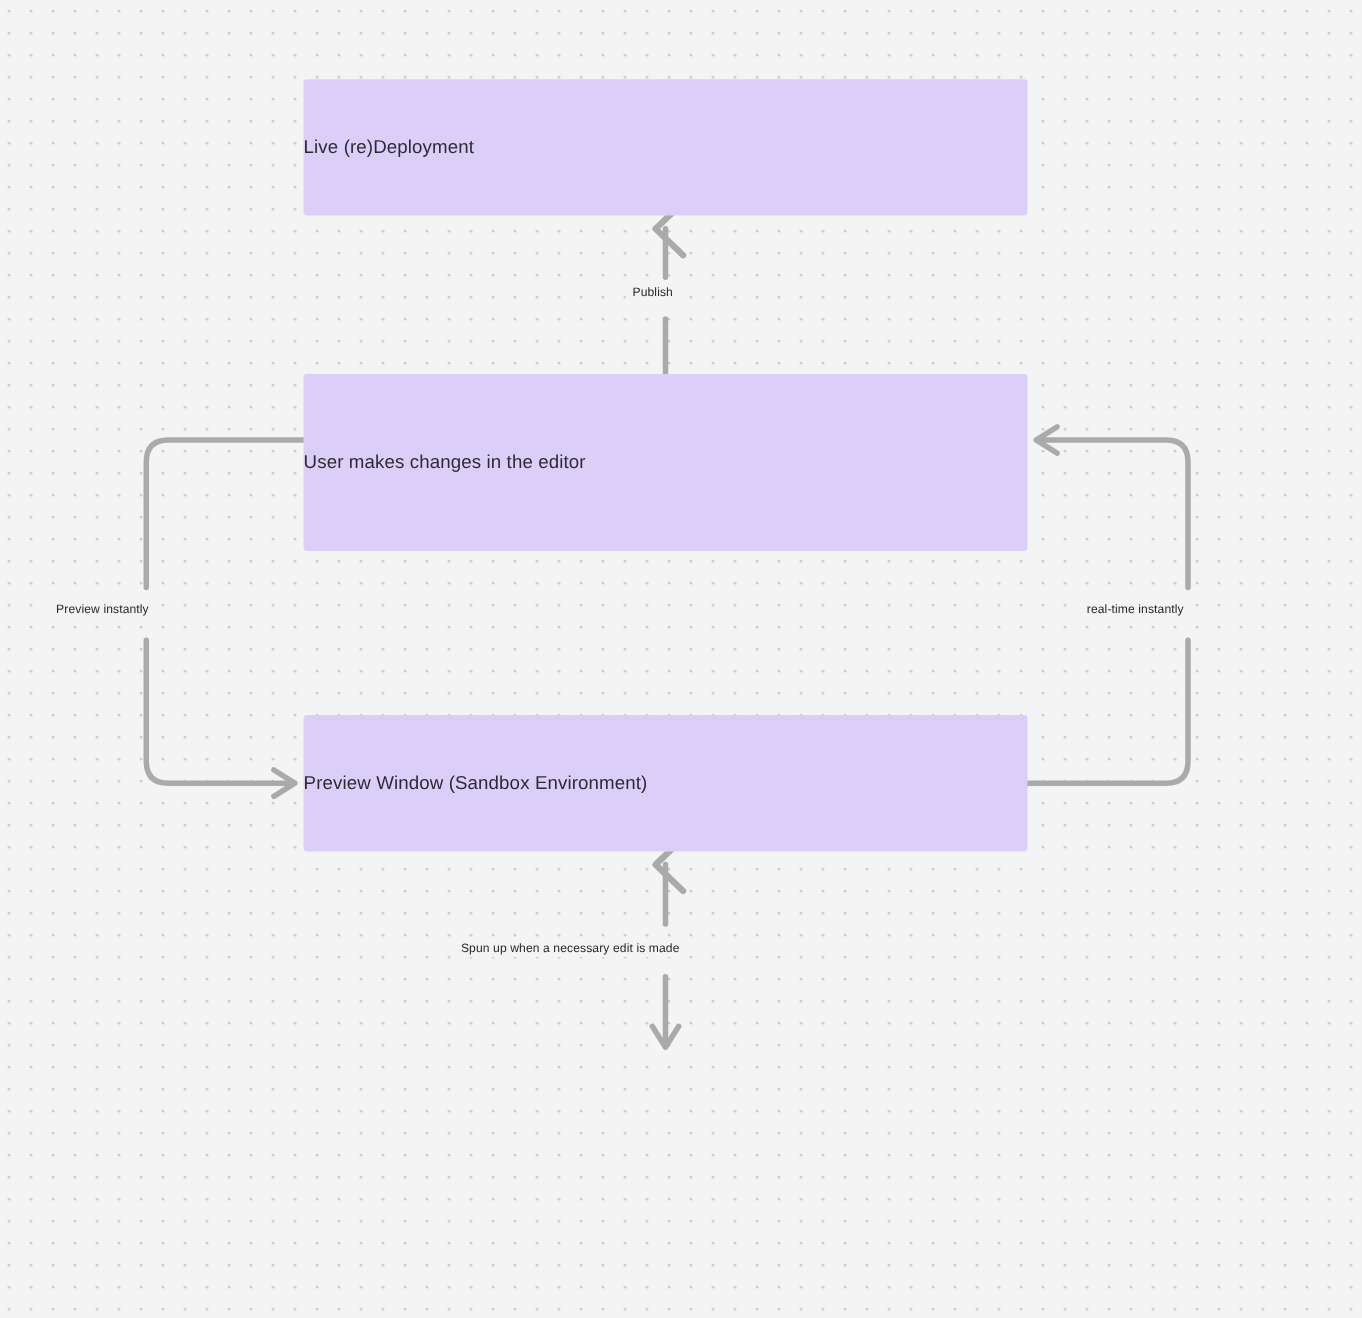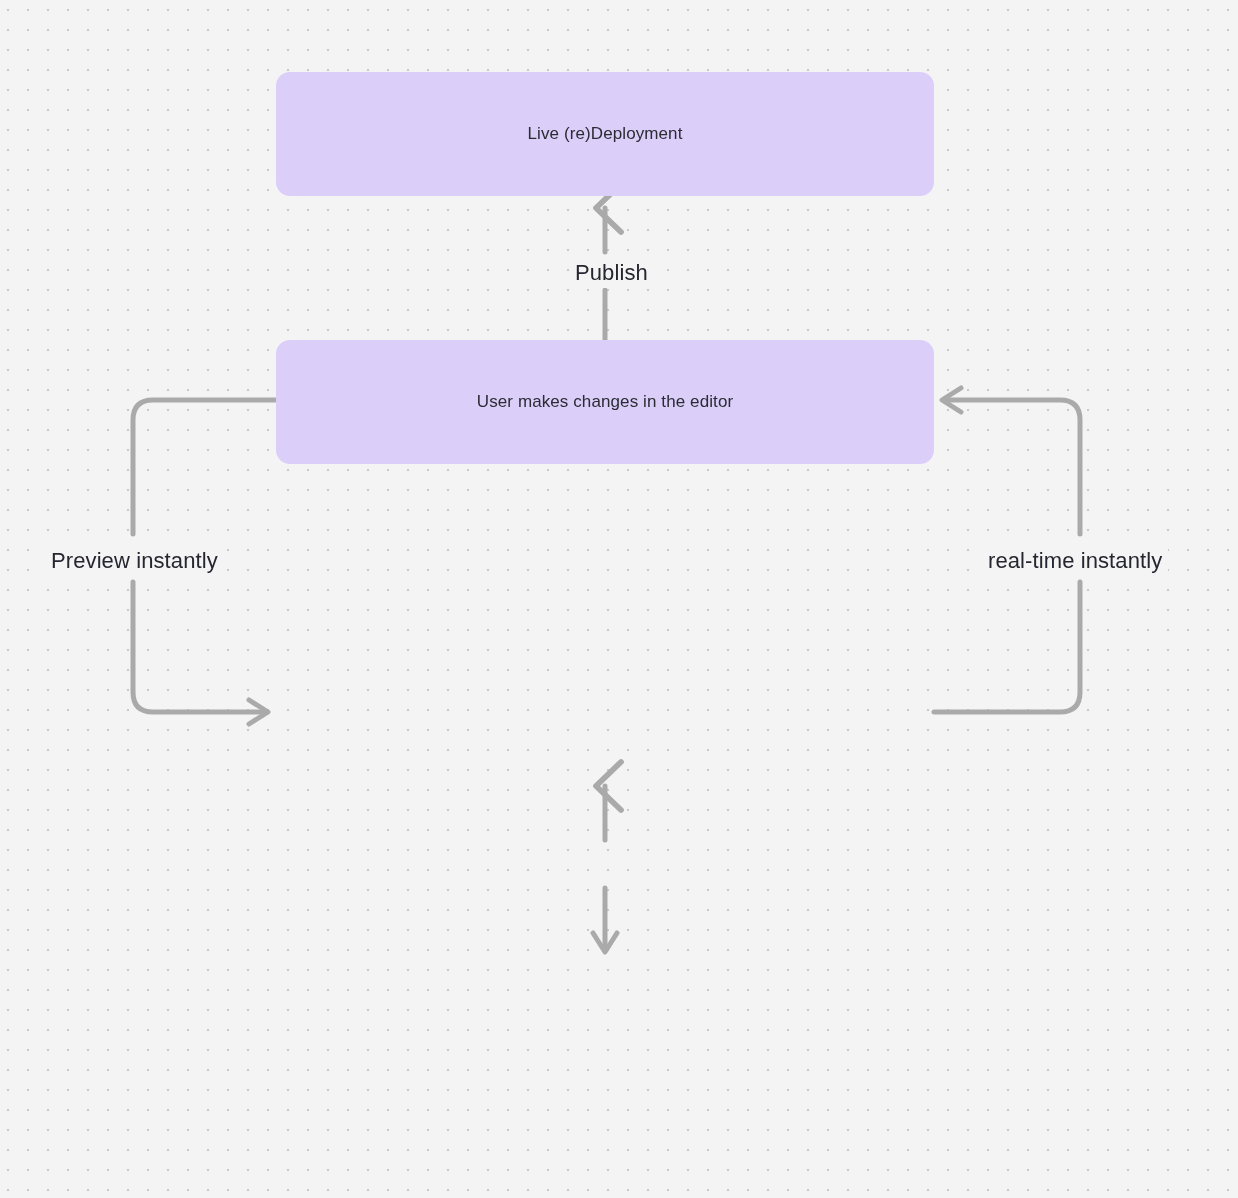--- a/index.html
+++ b/index.html
@@ -34,43 +34,43 @@
     width: 1238px;
     height: 1198px;
     pointer-events: none;
   }
 
   
   .node {
     position: absolute;
     box-sizing: border-box;
     background: #dbcffa;
-    border-radius: 14px;
+    border-radius: 3px;
     display: flex;
     align-items: center;
-    justify-content: center;
+    justify-content: flex-start;
     color: #2b2b33;
     font-size: 17px;
     font-family: "Liberation Sans", sans-serif;
     letter-spacing: 0.1px;
     line-height: 1.2;
     text-align: center;
     z-index: 2;
   }
 
   .node-live      { left: 276px; top: 72px;  width: 658px; height: 124px; }
-  .node-user      { left: 276px; top: 340px; width: 658px; height: 124px; }
+  .node-user      { left: 276px; top: 340px; width: 658px; height: 161px; }
   .node-preview   { left: 276px; top: 650px; width: 658px; height: 124px; }
   .node-devserver { left: 276px; top: 958px; width: 658px; height: 124px; }
 
   
   .edge-label {
     position: absolute;
     color: #262630;
-    font-size: 22px;
+    font-size: 11px;
     font-family: "Liberation Sans", sans-serif;
     letter-spacing: 0.1px;
     white-space: nowrap;
     background: #f4f4f4;
     padding: 2px 6px;
     z-index: 3;
   }
   .label-publish  { left: 569px; top: 258px; }
   .label-updates  { left: 45px;  top: 546px; }
   .label-realtime { left: 982px; top: 546px; }
@@ -113,19 +113,23 @@
   </svg>
 
   <div class="node node-live">
     <span>Live (re)Deployment</span>
   </div>
 
   <div class="node node-user">
     <span>User makes changes in the editor</span>
   </div>
 
+  <div class="node node-preview">
+    <span>Preview Window (Sandbox Environment)</span>
+  </div>
 
 
   <div class="edge-label label-publish">Publish</div>
   <div class="edge-label label-updates">Preview instantly</div>
   <div class="edge-label label-realtime">real-time instantly</div>
+  <div class="edge-label label-spunup">Spun up when a necessary edit is made</div>
 
 </div>
 
 </body></html>

